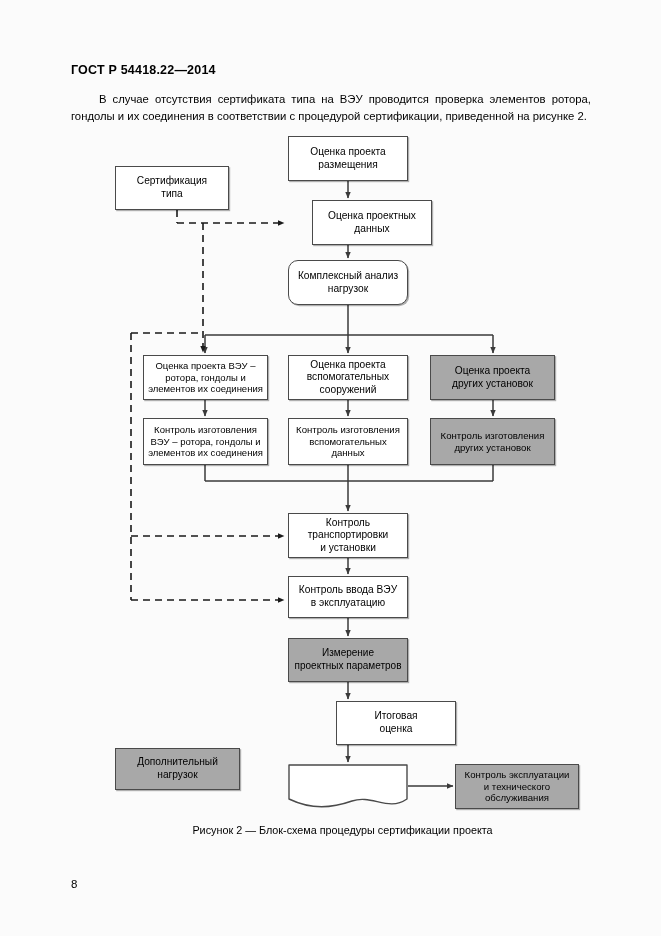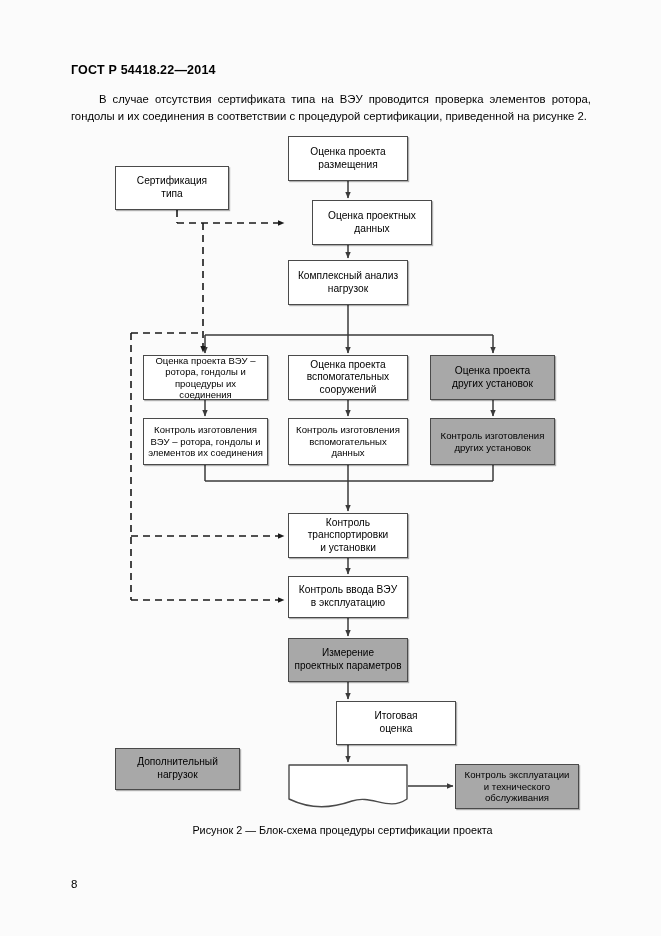--- a/index.html
+++ b/index.html
@@ -179,29 +179,29 @@
     <div class="node" style="left:288px; top:136px; width:120px; height:45px;">
       <span class="label">Оценка проекта
 размещения</span>
     </div>
 
     <div class="node" style="left:288px; top:200px; width:120px; height:45px;margin-left:24px;">
       <span class="label">Оценка проектных
 данных</span>
     </div>
 
-    <div class="node" style="left:288px; top:260px; width:120px; height:45px;">
+    <div class="node" style="left:288px; top:260px; width:120px; height:45px;border-radius:10px;">
       <span class="label">Комплексный анализ
 нагрузок</span>
     </div>
 
     <div class="node" style="left:143px; top:355px; width:125px; height:45px; font-size:9.5px; line-height:11.4px;">
       <span class="label">Оценка проекта ВЭУ –
 ротора, гондолы и
-процедуры их соединения</span>
+элементов их соединения</span>
     </div>
 
     <div class="node" style="left:288px; top:355px; width:120px; height:45px;">
       <span class="label">Оценка проекта
 вспомогательных
 сооружений</span>
     </div>
 
     <div class="node shaded" style="left:430px; top:355px; width:125px; height:45px;">
       <span class="label">Оценка проекта

